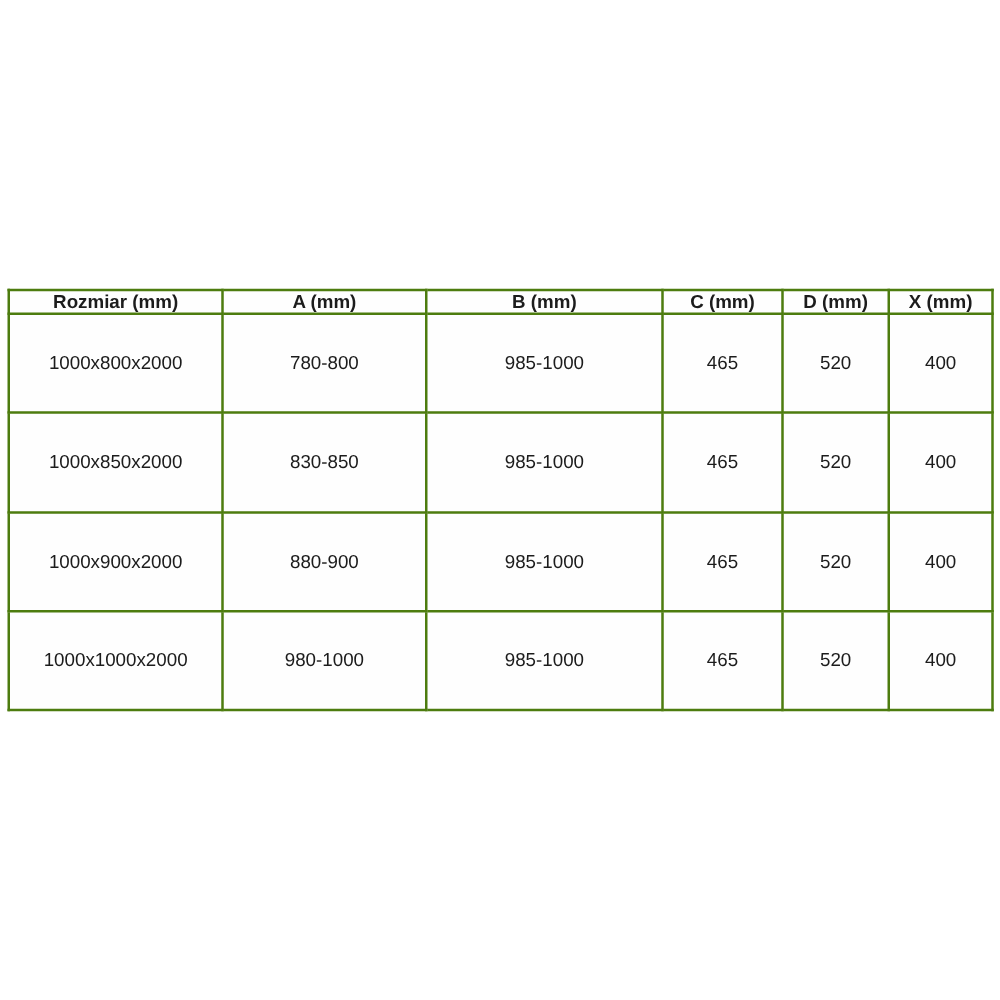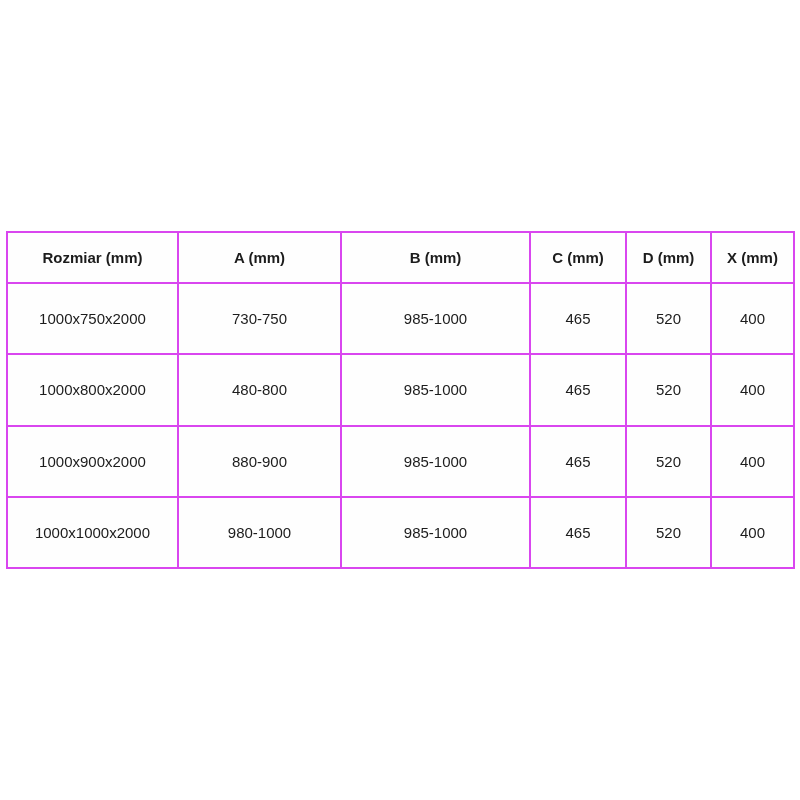--- a/index.html
+++ b/index.html
@@ -19,26 +19,26 @@
     position: absolute;
     left: 6px;
     top: 231px;
     width: 787px;
     height: 338px;
     border-collapse: collapse;
     table-layout: fixed;
   }
   table.dim-table th,
   table.dim-table td {
-    border: 2px solid #d946ef;
+    border: 2px solid #4d7c0f;
     text-align: center;
     vertical-align: middle;
     font-size: 15px;
     color: #1c1c1c;
-    padding: 16px 4px;
+    padding: 0 4px;
     background: #fefefe;
     white-space: nowrap;
   }
   table.dim-table th {
     font-weight: bold;
   }
   
   col.c-rozmiar { width: 171px; }
   col.c-a       { width: 163px; }
   col.c-b       { width: 189px; }
@@ -64,30 +64,30 @@
           <th>Rozmiar (mm)</th>
           <th>A (mm)</th>
           <th>B (mm)</th>
           <th>C (mm)</th>
           <th>D (mm)</th>
           <th>X (mm)</th>
         </tr>
     </thead>
     <tbody>
         <tr>
-          <td>1000x750x2000</td>
-          <td>730-750</td>
+          <td>1000x800x2000</td>
+          <td>780-800</td>
           <td>985-1000</td>
           <td>465</td>
           <td>520</td>
           <td>400</td>
         </tr>
         <tr>
-          <td>1000x800x2000</td>
-          <td>480-800</td>
+          <td>1000x850x2000</td>
+          <td>830-850</td>
           <td>985-1000</td>
           <td>465</td>
           <td>520</td>
           <td>400</td>
         </tr>
         <tr>
           <td>1000x900x2000</td>
           <td>880-900</td>
           <td>985-1000</td>
           <td>465</td>

